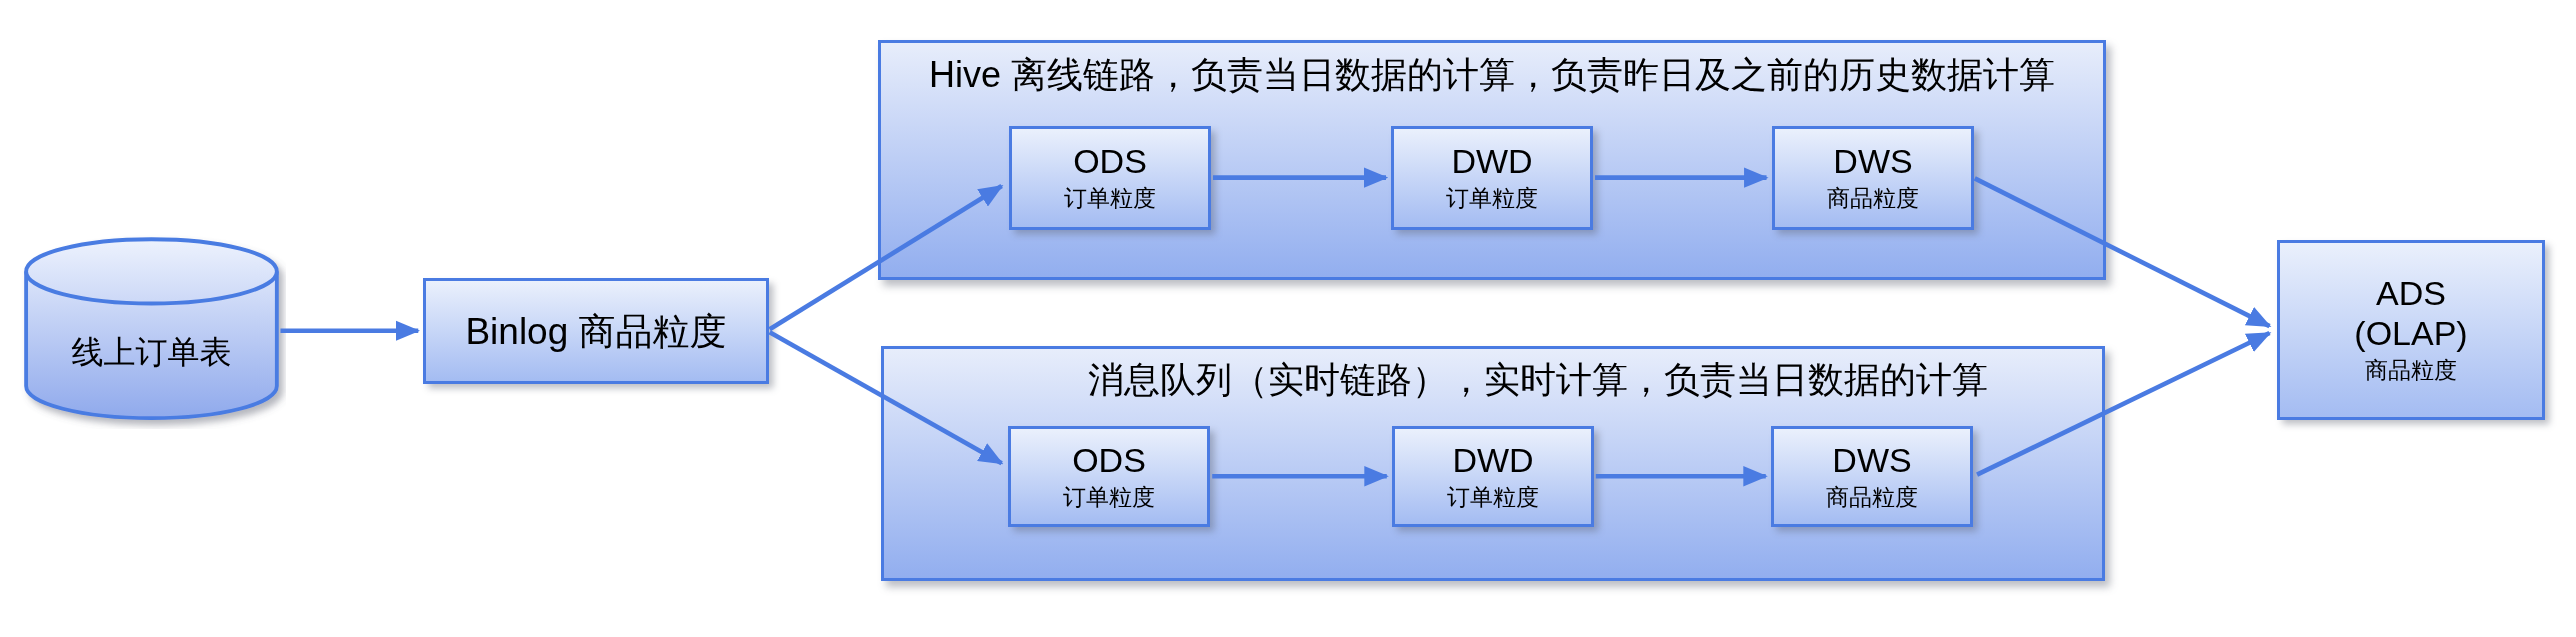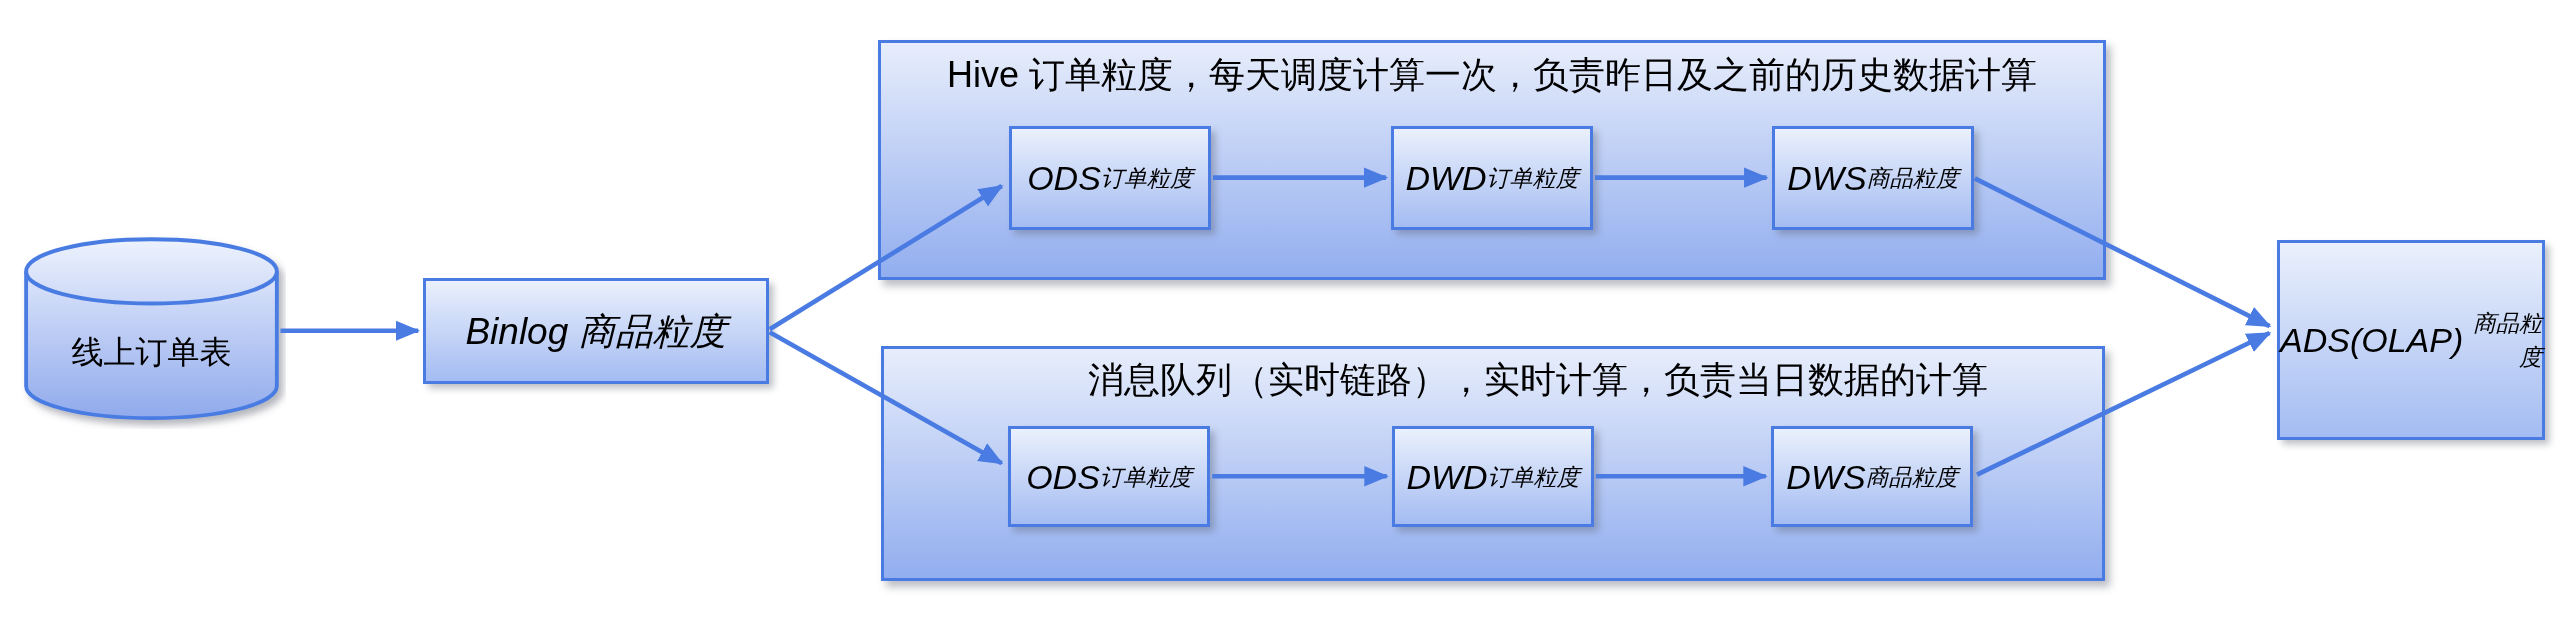--- a/index.html
+++ b/index.html
@@ -12,25 +12,24 @@
     color: #000000;
     overflow: hidden;
   }
   .node {
     position: absolute;
     box-sizing: border-box;
     border: 3.1px solid #4A7BE2;
     background: linear-gradient(180deg, #EAF0FC 0%, #A4BCF2 100%);
     box-shadow: 4.6px 5.4px 6.9px rgba(90, 95, 110, 0.40);
     display: flex;
-    flex-direction: row;
+    flex-direction: column;
     align-items: center;
     justify-content: center;
     text-align: center;
-    font-style: italic;
   }
   .chain-container {
     position: absolute;
     box-sizing: border-box;
     border: 3.1px solid #4A7BE2;
     background: linear-gradient(180deg, #E7EDFB 0%, #92AEEF 100%);
     box-shadow: 4.6px 6.1px 7.7px rgba(90, 95, 110, 0.40);
   }
   .chain-title {
     position: absolute;
@@ -77,21 +76,21 @@
       <ellipse cx="172" cy="50" rx="164" ry="42"></ellipse>
     </g>
   </svg>
   <div class="cyl-label">线上订单表</div>
 
   <div class="node" style="left:423px; top:278px; width:346px; height:106px;">
     <div class="binlog-label">Binlog 商品粒度</div>
   </div>
 
   <div class="chain-container" style="left:878px; top:40px; width:1228px; height:240px;"></div>
-  <div class="chain-title" style="left:878px; top:55px; width:1228px;">Hive 订单粒度，每天调度计算一次，负责昨日及之前的历史数据计算</div>
+  <div class="chain-title" style="left:878px; top:55px; width:1228px;">Hive 离线链路，负责当日数据的计算，负责昨日及之前的历史数据计算</div>
 
   <div class="node" style="left:1009px; top:126px; width:202px; height:104px;">
     <div class="box-title">ODS</div>
     <div class="box-sub">订单粒度</div>
   </div>
   <div class="node" style="left:1391px; top:126px; width:202px; height:104px;">
     <div class="box-title">DWD</div>
     <div class="box-sub">订单粒度</div>
   </div>
   <div class="node" style="left:1772px; top:126px; width:202px; height:104px;">
@@ -108,21 +107,21 @@
   </div>
   <div class="node" style="left:1392px; top:426px; width:202px; height:101px;">
     <div class="box-title">DWD</div>
     <div class="box-sub">订单粒度</div>
   </div>
   <div class="node" style="left:1771px; top:426px; width:202px; height:101px;">
     <div class="box-title">DWS</div>
     <div class="box-sub">商品粒度</div>
   </div>
 
-  <div class="node" style="left:2277px; top:240px; width:268px; height:200px;text-align:right;">
+  <div class="node" style="left:2277px; top:240px; width:268px; height:180px;text-align:right;">
     <div class="box-title">ADS</div>
     <div class="box-title">(OLAP)</div>
     <div class="box-sub">商品粒度</div>
   </div>
 
   <svg class="arrows-layer" width="2576" height="637" viewBox="0 0 3364 832">
     <defs>
       <marker id="ah" viewBox="0 0 12 10" refX="11" refY="5" markerUnits="userSpaceOnUse" markerWidth="32" markerHeight="27" orient="auto">
         <path d="M0,0 L12,5 L0,10 Z" fill="#4A7BE2"></path>
       </marker>

